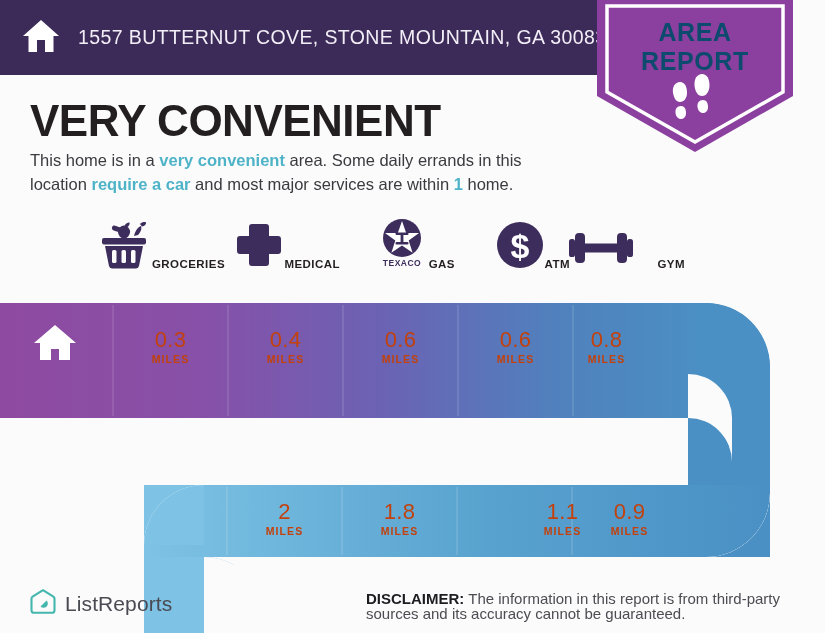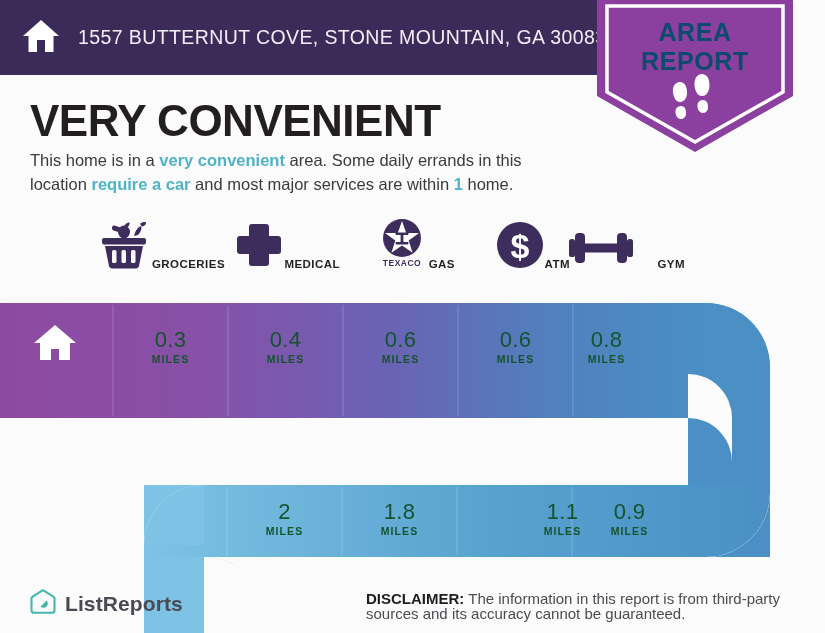--- a/index.html
+++ b/index.html
@@ -49,28 +49,28 @@
   .icon-cell{display:flex;flex-direction:row;align-items:flex-end;justify-content:flex-end;}
   .icon-art{height:52px;display:flex;align-items:flex-end;justify-content:center;}
   .icon-label{
     font-size:11.5px;font-weight:700;color:#231f20;
     letter-spacing:.45px;white-space:nowrap;
   }
 
   
   .ribbon{position:absolute;left:0;top:303px;width:825px;height:330px;}
 
-  .seg-label{position:absolute;text-align:center;color:#14532d;}
+  .seg-label{position:absolute;text-align:center;color:#c2410c;}
   .seg-num{font-size:22px;font-weight:400;line-height:24px;letter-spacing:.3px;}
   .seg-unit{font-size:10.5px;font-weight:700;letter-spacing:1.1px;line-height:14px;}
 
   
   .logo{position:absolute;left:30px;top:588px;display:flex;align-items:center;}
   .logo-text{
-    margin-left:9px;font-size:21px;color:#4a4a52;letter-spacing:.1px;font-weight:700;
+    margin-left:9px;font-size:21px;color:#4a4a52;letter-spacing:.1px;font-weight:400;
   }
   .disclaimer{
     position:absolute;left:366px;top:591px;width:432px;
     font-size:15px;line-height:15px;color:#4c4c52;
   }
   .disclaimer b{color:#1d1d21;}
 </style>
 </head>
 <body>
 

